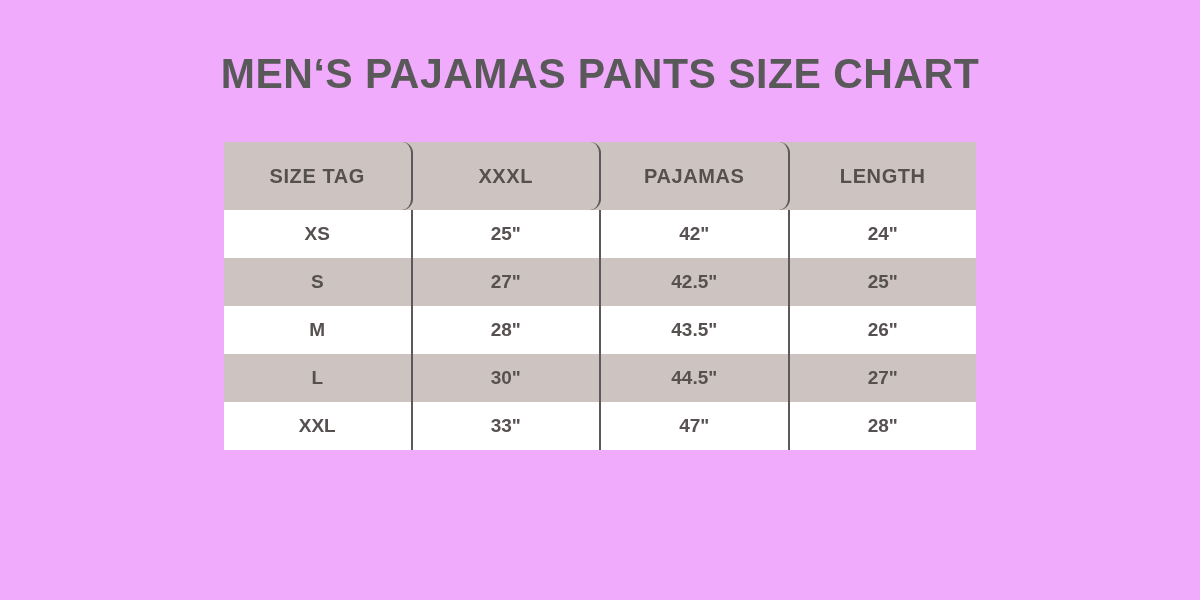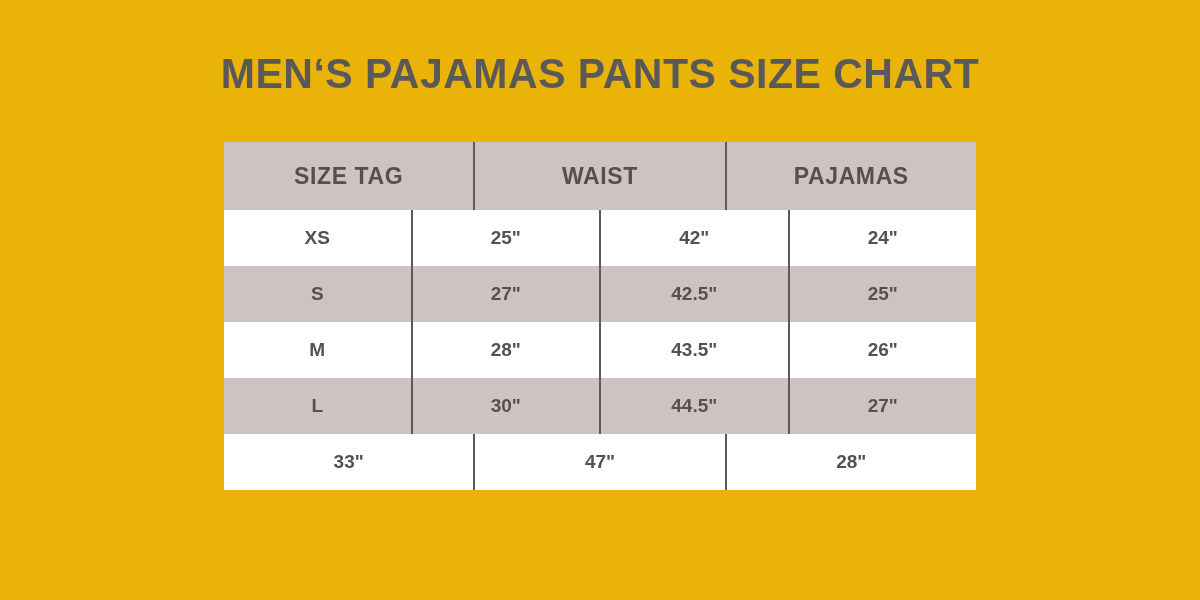--- a/index.html
+++ b/index.html
@@ -5,21 +5,21 @@
   html, body {
     margin: 0;
     padding: 0;
     background: #ffffff;
     font-family: "Liberation Sans", sans-serif;
   }
   .page {
     position: relative;
     width: 1200px;
     height: 600px;
-    background: #eab308;
+    background: #f0abfc;
     overflow: hidden;
   }
   .title {
     position: absolute;
     top: 50px;
     left: 0;
     width: 1200px;
     margin: 0;
     text-align: center;
     font-size: 41px;
@@ -29,21 +29,21 @@
     transform: scaleY(1.04);
   }
   .size-table {
     position: absolute;
     left: 224px;
     top: 142px;
     width: 752px;
   }
   .row {
     display: flex;
-    height: 56px;
+    height: 48px;
   }
   .row.thead {
     height: 68px;
   }
   
   .row:nth-child(odd) {
     background: #cdc4c1;
   }
   .row:nth-child(even) {
     background: #ffffff;
@@ -55,38 +55,40 @@
     justify-content: center;
     font-weight: bold;
     font-size: 19px;
     color: #565150;
     border-right: 2px solid #5e585c;
   }
   .cell:last-child {
     border-right: none;
   }
   .thead .cell {
-    font-size: 23px;
+    font-size: 20px;
     letter-spacing: 0.6px;
     color: #55504e;
+    border-radius: 11px;
   }
 </style>
 </head>
 <body>
 
 <div class="page">
 
   <h1 class="title">MEN‘S PAJAMAS PANTS SIZE CHART</h1>
 
   <div class="size-table">
 
     <div class="row thead">
       <div class="cell">SIZE TAG</div>
-      <div class="cell">WAIST</div>
+      <div class="cell">XXXL</div>
       <div class="cell">PAJAMAS</div>
+      <div class="cell">LENGTH</div>
     </div>
 
     <div class="row">
       <div class="cell">XS</div>
       <div class="cell">25"</div>
       <div class="cell">42"</div>
       <div class="cell">24"</div>
     </div>
 
     <div class="row">
@@ -105,20 +107,21 @@
 
     <div class="row">
       <div class="cell">L</div>
       <div class="cell">30"</div>
       <div class="cell">44.5"</div>
       <div class="cell">27"</div>
     </div>
 
 
     <div class="row">
+      <div class="cell">XXL</div>
       <div class="cell">33"</div>
       <div class="cell">47"</div>
       <div class="cell">28"</div>
     </div>
 
 
   </div>
 </div>
 
 </body></html>

